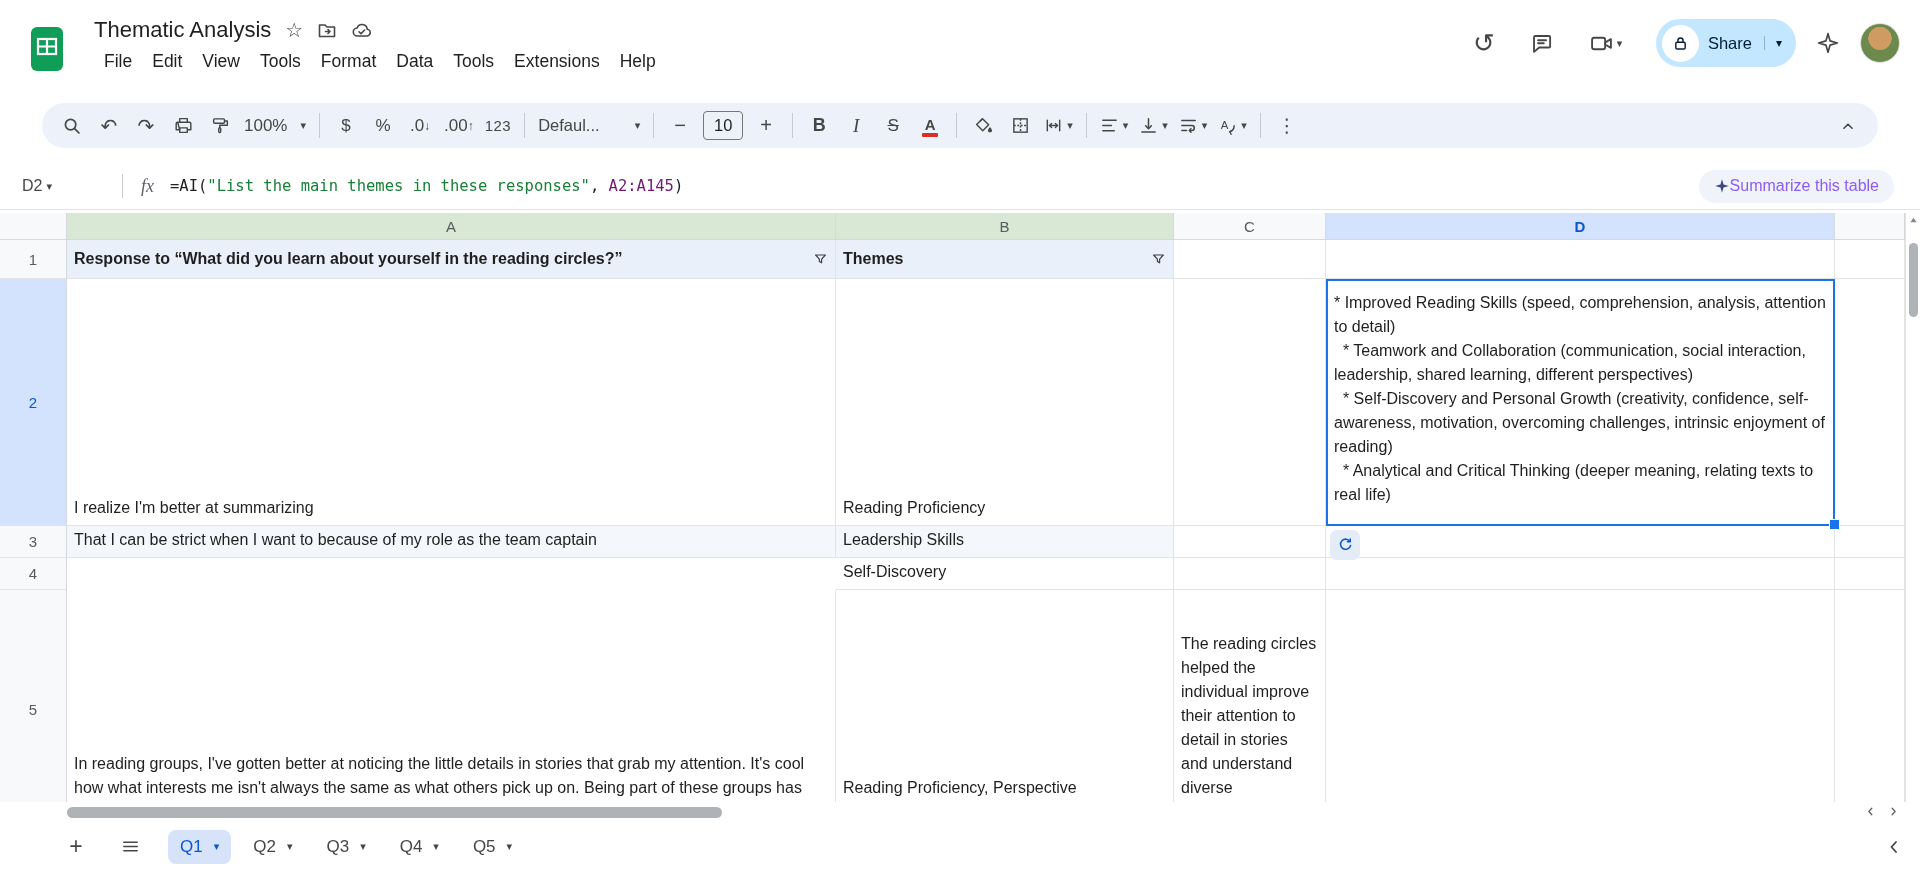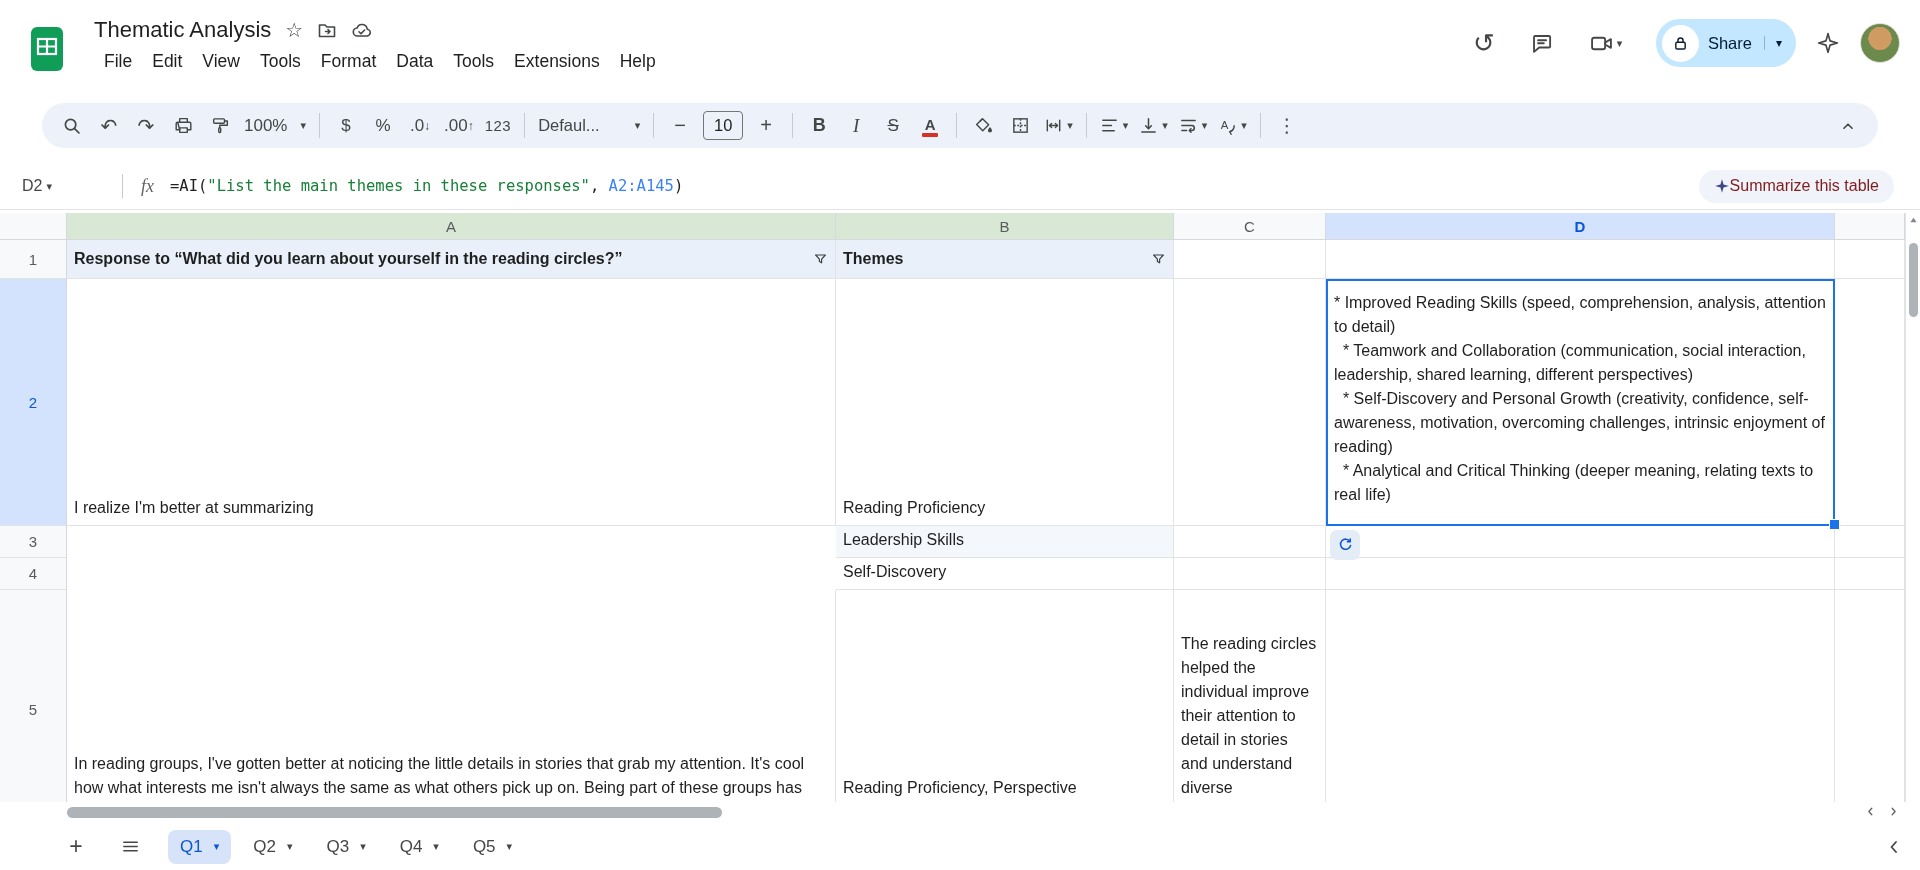--- a/index.html
+++ b/index.html
@@ -47,23 +47,23 @@
 
   
   #formulabar{position:absolute;top:163px;left:0;width:1920px;height:47px;display:flex;align-items:center;
     border-bottom:1px solid #e1e3e6;background:#fff}
   #namebox{width:122px;padding:0 10px 0 22px;display:flex;align-items:center;
     font-size:16px;color:#444746;height:100%}
   #fb-div{width:1px;height:24px;background:#c7cad1}
   #fx{font-style:italic;font-family:"Liberation Serif",serif;color:#5f6368;font-size:18px;margin:0 16px 0 18px}
   #formula{flex:1;font-family:"DejaVu Sans Mono",monospace;font-size:15.5px;color:#202124;white-space:nowrap;overflow:hidden}
   .f-string{color:#188038}
-  .f-range{color:#3b82f6}
+  .f-range{color:#701a75}
   #summarize-chip{height:33px;border-radius:17px;background:#f0f3f9;display:flex;align-items:center;gap:0;
-    padding:8px 15px;margin-right:26px;font-size:16px;color:#7f1d1d;flex:none;cursor:pointer}
+    padding:8px 15px;margin-right:26px;font-size:16px;color:#8b5cf6;flex:none;cursor:pointer}
   #summarize-chip .spark{color:#3e4784;display:flex}
 
   
   #grid{position:absolute;top:213px;left:0;width:1920px;height:589px;overflow:hidden;background:#fff}
   .colhdr{position:absolute;top:0;height:27px;background:#f8f9fa;border-right:1px solid #d5d8dc;
     border-bottom:1px solid #d5d8dc;display:flex;align-items:center;justify-content:center;
     font-size:15px;color:#575b5f;cursor:pointer}
   .colhdr.green{background:#d8e8d4}
   .colhdr.sel{background:#d3e3fd;color:#0b57d0;font-weight:700}
   #corner{position:absolute;left:0;top:0;width:67px;height:27px;background:#f8f9fa;
@@ -362,20 +362,21 @@
 
   <div class="cell cA r2">I realize I'm better at summarizing</div>
   <div class="cell cB r2">Reading Proficiency</div>
   <div class="cell cC r2"></div>
   <div class="cell top cD r2">* Improved Reading Skills (speed, comprehension, analysis, attention to detail)
   * Teamwork and Collaboration (communication, social interaction, leadership, shared learning, different perspectives)
   * Self-Discovery and Personal Growth (creativity, confidence, self-awareness, motivation, overcoming challenges, intrinsic enjoyment of reading)
   * Analytical and Critical Thinking (deeper meaning, relating texts to real life)</div>
   <div class="cell cE r2"></div>
 
+  <div class="cell band cA r3">That I can be strict when I want to because of my role as the team captain</div>
   <div class="cell band cB r3">Leadership Skills</div>
   <div class="cell cC r3"></div>
   <div class="cell cD r3"></div>
   <div class="cell cE r3"></div>
 
   <div class="cell cB r4">Self-Discovery</div>
   <div class="cell cC r4"></div>
   <div class="cell cD r4"></div>
   <div class="cell cE r4"></div>
 

